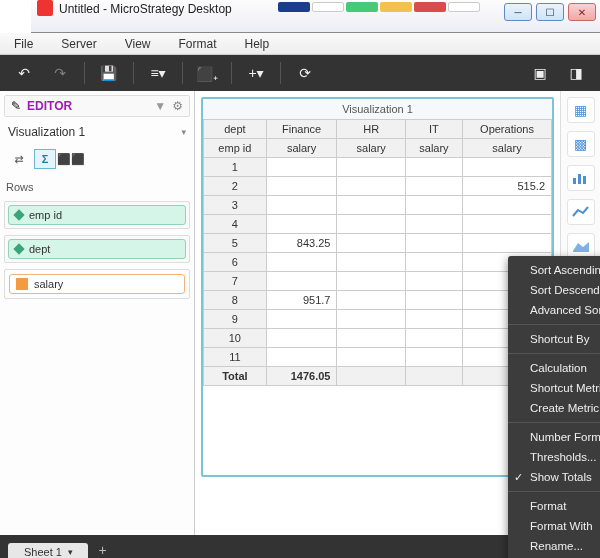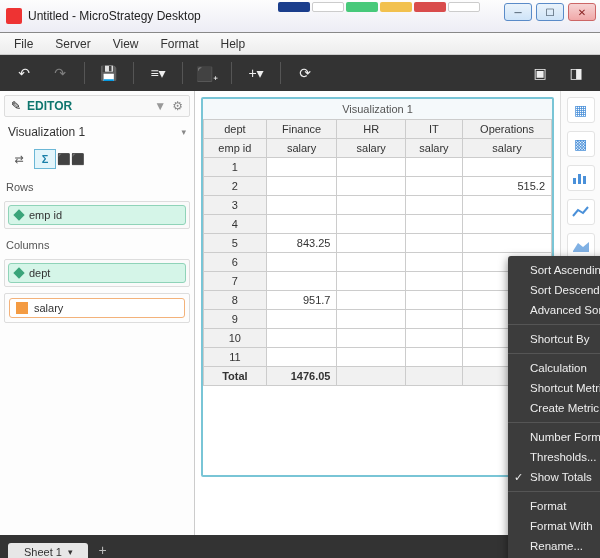--- a/index.html
+++ b/index.html
@@ -1,29 +1,29 @@
 <!DOCTYPE html>
 <html><head>
 <meta charset="utf-8">
 <style>
   * { box-sizing: border-box; margin: 0; padding: 0; font-family: "Segoe UI", Arial, sans-serif; }
   body { width: 600px; height: 558px; background: #fff; overflow: hidden; font-size: 12px; }
   
   
-  .titlebar { height: 28px; background: linear-gradient(#fdfdfd, #ededf5); border-bottom: 1px solid #888; display: flex; align-items: center; padding: 16px 6px; position: relative; }
+  .titlebar { height: 28px; background: linear-gradient(#fdfdfd, #ededf5); border-bottom: 1px solid #888; display: flex; align-items: flex-end; padding: 16px 6px; position: relative; margin-left: 31px; }
   .titlebar .app-icon { width: 16px; height: 16px; background: #e33; margin-right: 6px; border-radius: 2px; }
   .titlebar .title { font-size: 12px; color: #222; }
   .win-btns { position:absolute; right:4px; top:3px; display:flex; gap:4px; }
   .win-btn { width:28px; height:18px; border:1px solid #5a8bc8; border-radius:3px; background:linear-gradient(#eaf3fb,#cfe4f8); font-size:10px; display:flex; align-items:center; justify-content:center; color:#234; }
   .win-btn.close { background:linear-gradient(#f6d3d3,#f0a8a8); border-color:#c66; color:#822;}
   .tab-hints { position:absolute; right:120px; top:2px; display:flex; gap:2px; }
   .tab-hint { width:32px; height:10px; border-radius:2px; }
   
   
-  .menubar { height: 22px; background: linear-gradient(#fafafa,#ededed); border-bottom: 1px solid #ccc; display:flex; align-items:center; padding:0 4px; gap:2px; }
+  .menubar { height: 22px; background: linear-gradient(#fafafa,#ededed); border-bottom: 1px solid #ccc; display:flex; align-items:center; padding:0 4px; gap:8px; }
   .menu-item { padding: 2px 10px; color:#333; cursor:default; }
   
   
   .toolbar { height: 36px; background:#333; display:flex; align-items:center; padding:0 10px; gap:8px; }
   .tool-btn { width:28px; height:26px; color:#eee; display:flex; align-items:center; justify-content:center; font-size:14px; }
   .tool-sep { width:1px; height:22px; background:#555; margin:0 2px; }
   .tool-spacer { flex:1; }
   
   
   .workspace { display:flex; height: 444px; }
@@ -119,42 +119,41 @@
   <div class="tool-spacer"></div>
   <div class="tool-btn">▣</div>
   <div class="tool-btn">◨</div>
 </div>
 
 <div class="workspace">
 
   <div class="left-panel">
     <div class="editor-head">
       <span>✎</span>
-      <span style="font-weight:600;color:#0f766e">EDITOR</span>
+      <span style="font-weight:600;color:#a21caf">EDITOR</span>
       <span style="flex:1"></span>
       <span style="color:#999">▼</span>
       <span class="gear">⚙</span>
     </div>
     <div class="viz-name">
       <span>Visualization 1</span>
       <span style="font-size:9px;color:#888">▾</span>
     </div>
     <div class="mini-tools">
       <div class="mini-btn">⇄</div>
       <div class="mini-btn active">Σ</div>
       <div class="mini-btn">⬛⬛</div>
     </div>
     <div class="section-label">Rows</div>
     <div class="section-box">
       <div class="pill">
         <div class="dia"></div>
         <span>emp id</span>
       </div>
     </div>
-    <div class="section-label">Columns</div>
     <div class="section-box">
       <div class="pill">
         <div class="dia"></div>
         <span>dept</span>
       </div>
     </div>
     <div class="metrics-box">
       <div class="pill orange">
         <div class="ficon"></div>
         <span>salary</span>

